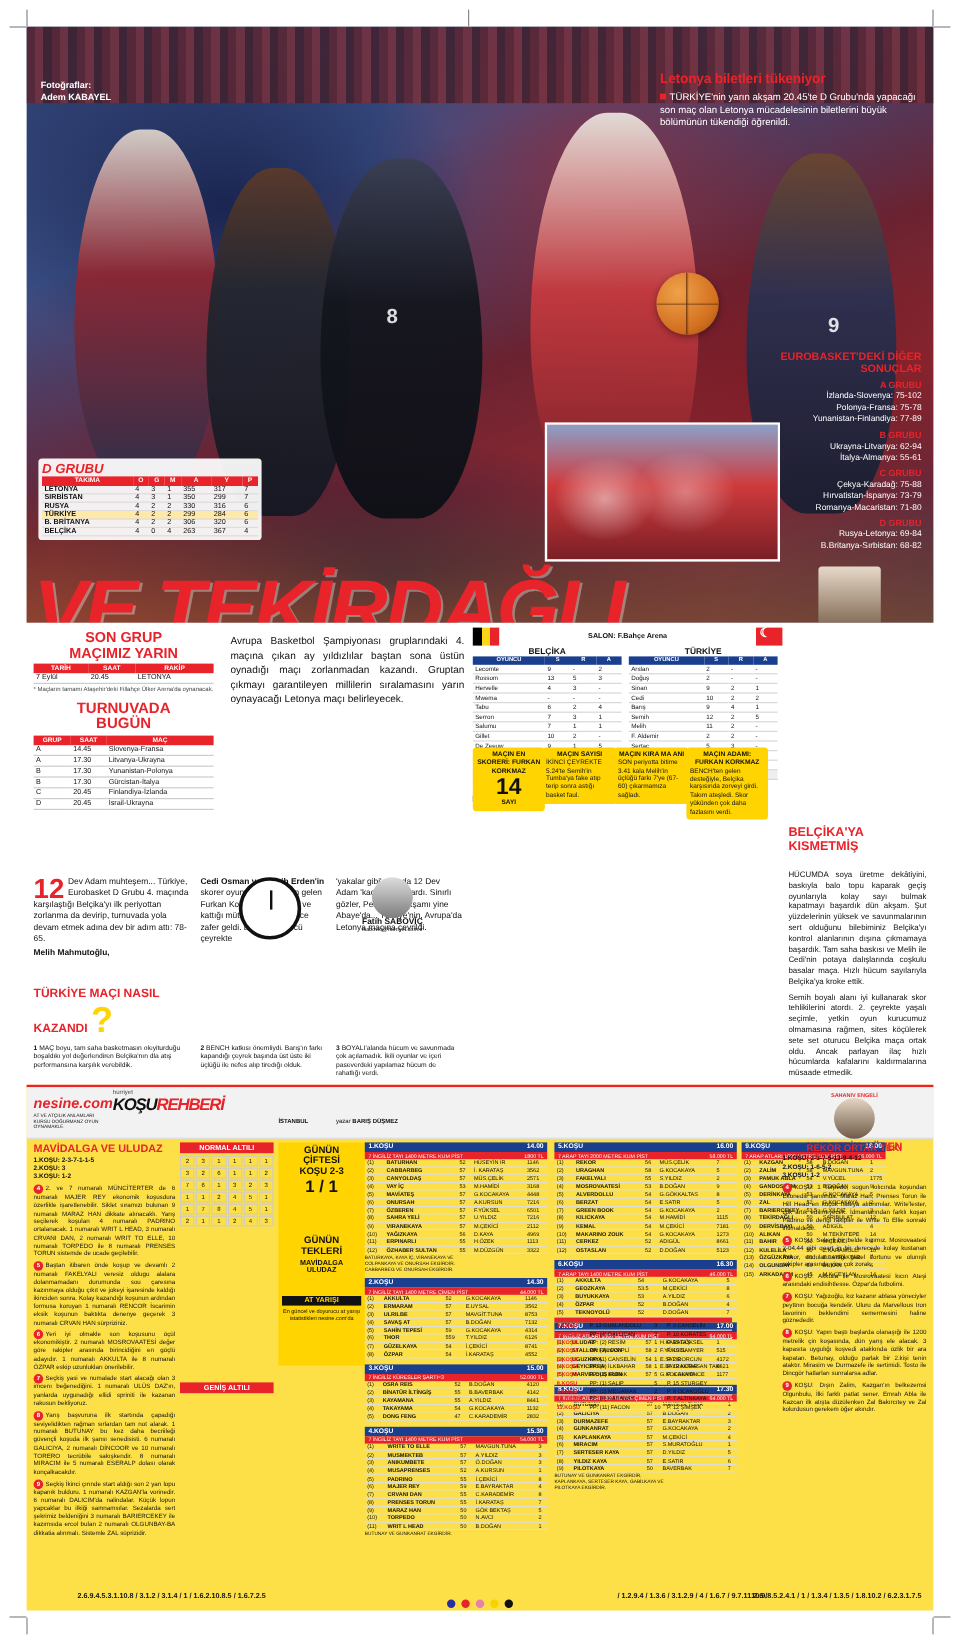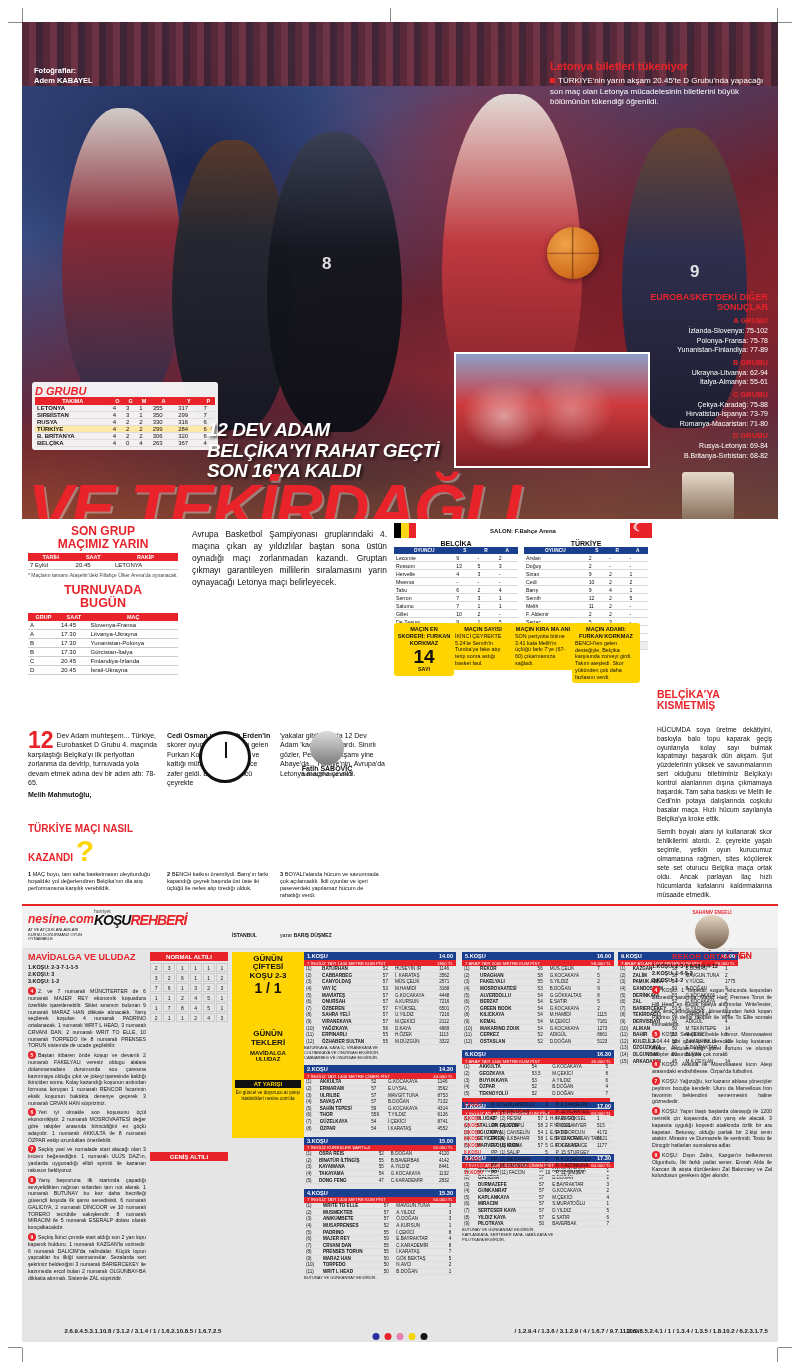--- a/index.html
+++ b/index.html
@@ -117,21 +117,21 @@
   .watch{width:46px;height:46px;border-radius:50%;border:3px solid #111;margin:0 auto;position:relative;background:#fff;}
   .watch:after{content:"";position:absolute;left:50%;top:8px;width:1.5px;height:16px;background:#111;}
   .authorbox{position:absolute;left:250px;top:212px;width:110px;text-align:center;}
   .authorbox .ph{width:34px;height:34px;border-radius:50%;margin:0 auto;background:linear-gradient(180deg,#ddd,#7d7d7d);}
 
   .rightcol{position:absolute;right:6px;top:4px;width:115px;font-size:6.6px;line-height:1.36;text-align:justify;}
   .rightcol h3{color:#e8232a;font-size:10.5px;margin:0 0 15px;line-height:1.03;font-weight:bold;}
   .rightcol h4{color:#e8232a;font-size:8px;margin:6px 0 2px;font-weight:bold;}
 
   
-  .bot{position:absolute;left:0;top:882px;width:756px;height:438px;background:#e5e5e5;border-top:2px solid #e8232a;}
+  .bot{position:absolute;left:0;top:882px;width:756px;height:438px;background:#fde047;border-top:2px solid #e8232a;}
   .bhead{position:absolute;left:0;top:0;width:756px;height:42px;background:#f2f2f2;border-bottom:1px solid #ddd;}
   .logo-nesine{position:absolute;left:6px;top:6px;color:#e8232a;font-weight:bold;font-style:italic;font-size:12px;}
   .kosu-logo{position:absolute;left:72px;top:6px;font-size:14px;font-weight:bold;font-style:italic;color:#111;letter-spacing:-1px;}
   .kosu-logo .r{color:#e8232a;}
   .bhead .tagline{position:absolute;left:72px;top:2px;font-size:5px;color:#444;}
   .guven{position:absolute;right:6px;top:4px;width:120px;text-align:center;}
   .guven .nm{color:#e8232a;font-weight:bold;font-size:9px;line-height:1;}
   .guven .ph{width:34px;height:34px;border-radius:50%;margin:0 auto 2px;background:linear-gradient(180deg,#e5d6c4,#6f5a47);}
 
   .mavi{position:absolute;left:6px;top:46px;width:118px;}
@@ -298,25 +298,20 @@
                 <td>0</td>
                 <td>4</td>
                 <td>263</td>
                 <td>367</td>
                 <td>4</td>
           </tr>
         </tbody>
           </table>
       </div>
 
-      <div class="hl-block">
-        <div>12 DEV ADAM</div>
-        <div>BELÇİKA'YI RAHAT GEÇTİ</div>
-        <div>SON 16'YA KALDI</div>
-      </div>
       <div class="vedev">VE TEKİRDAĞLI</div>
 
       <div class="colmn">
         <div class="ph"></div>
 
       </div>
     </div>
 
     <div class="mid">
 

